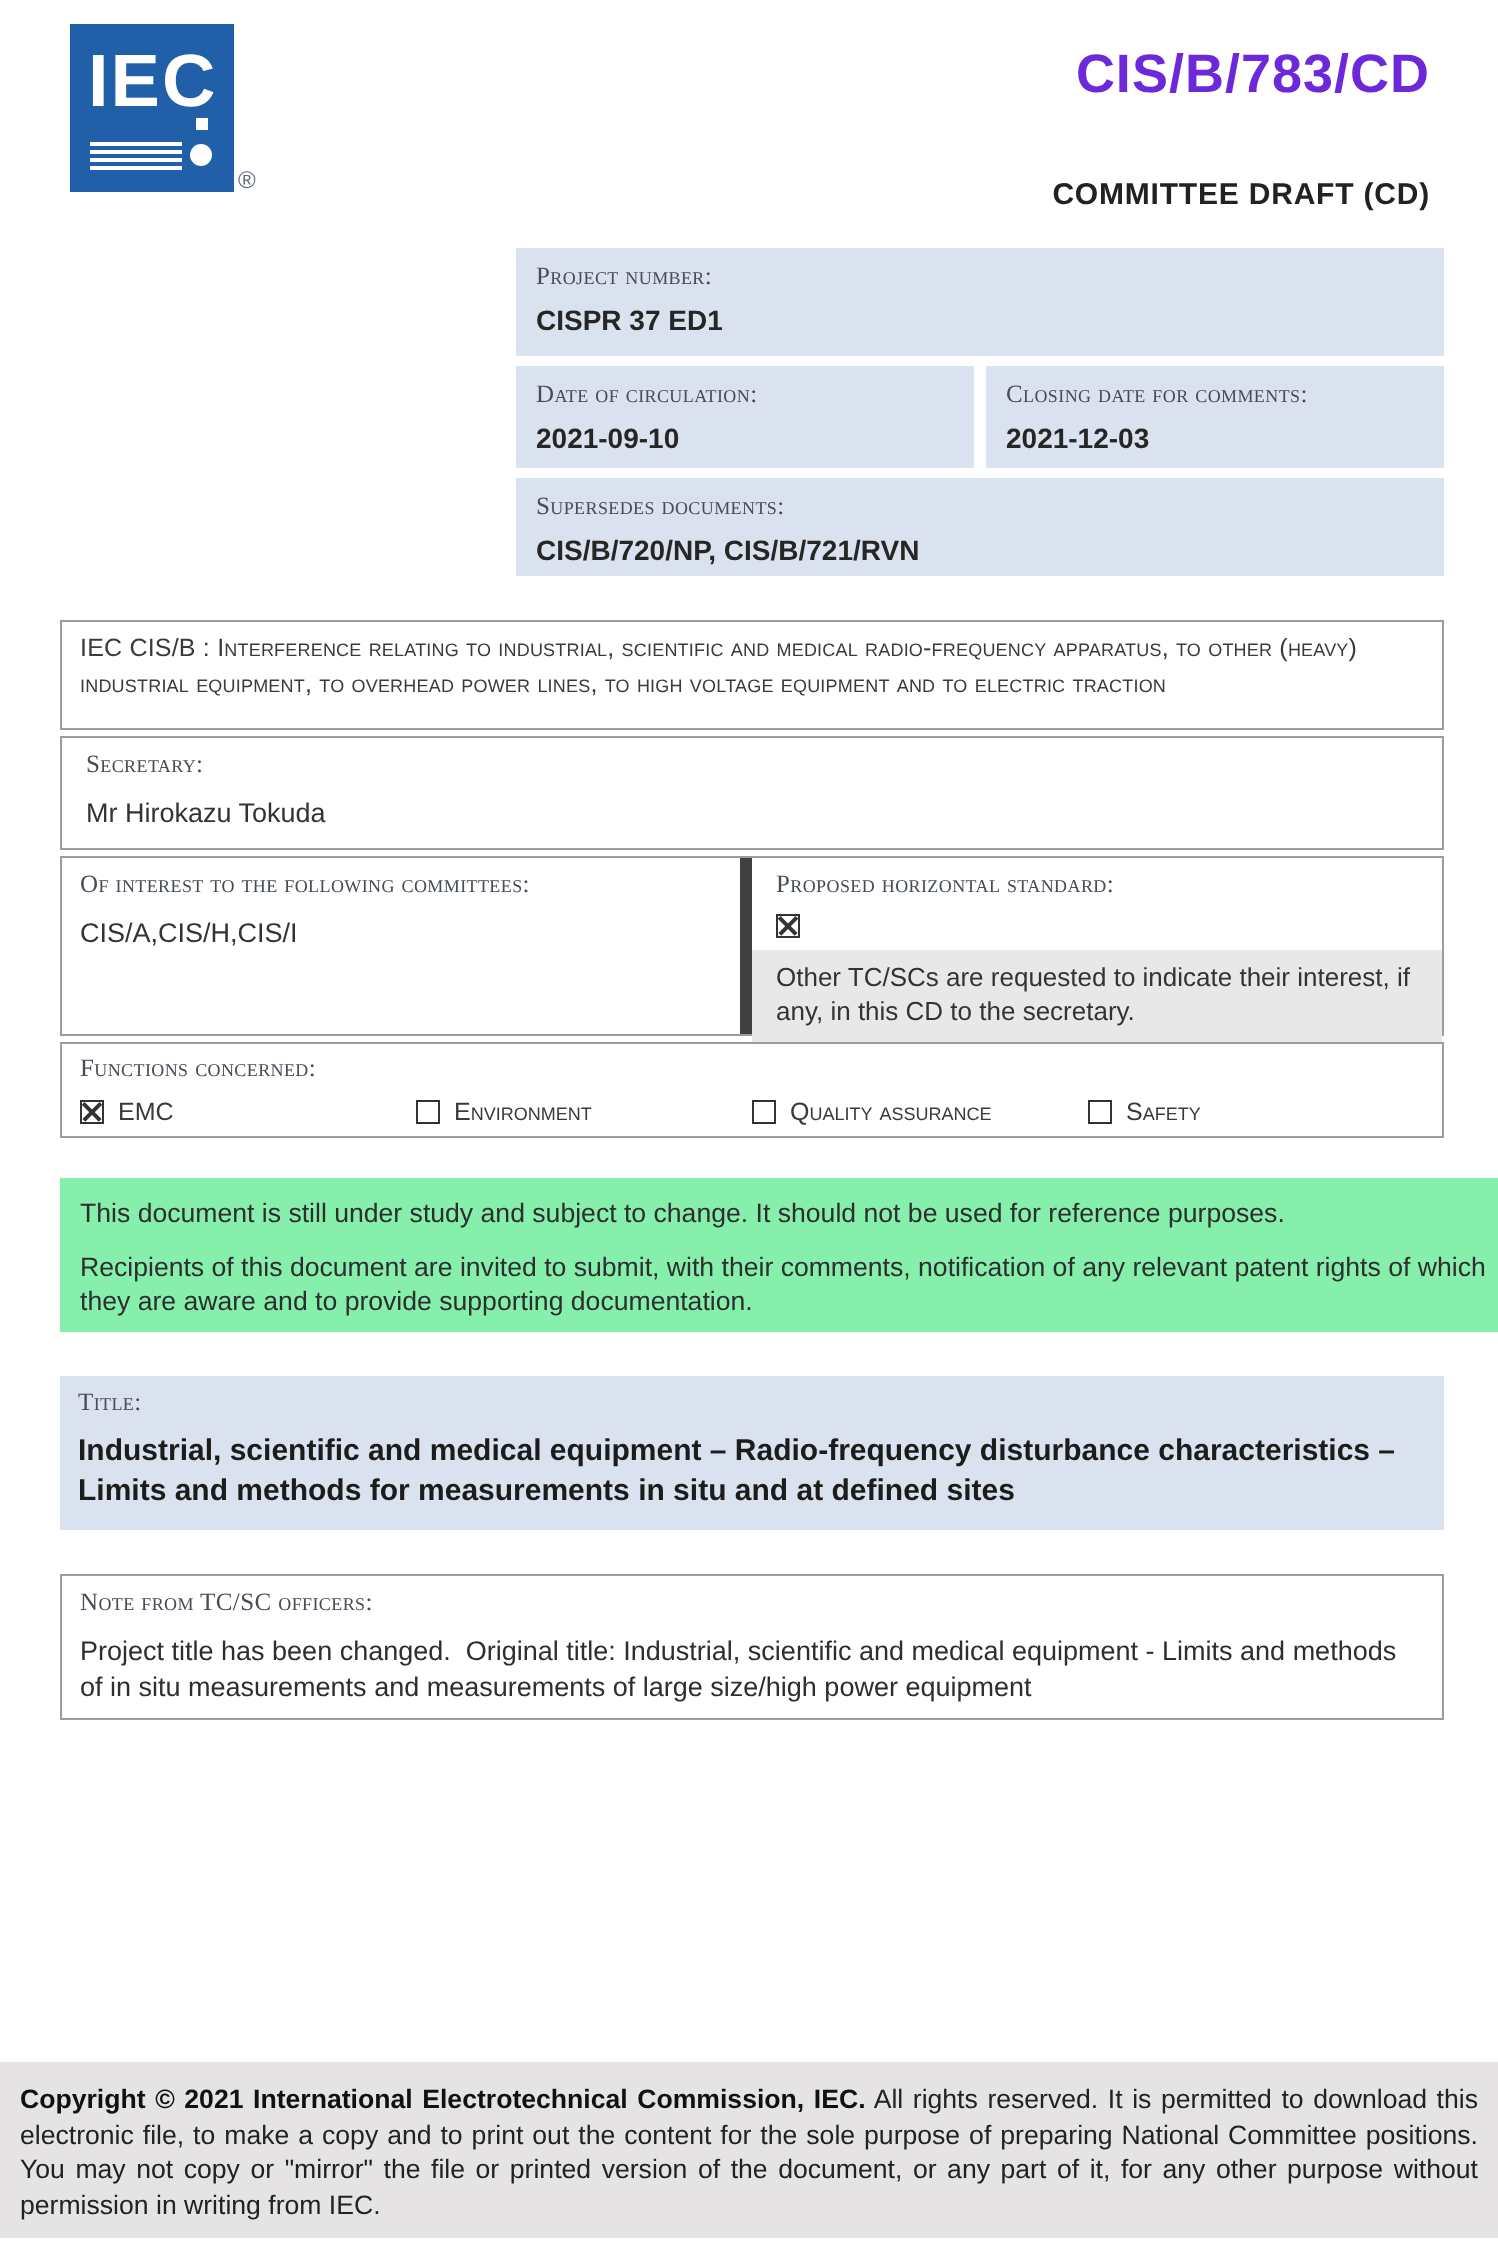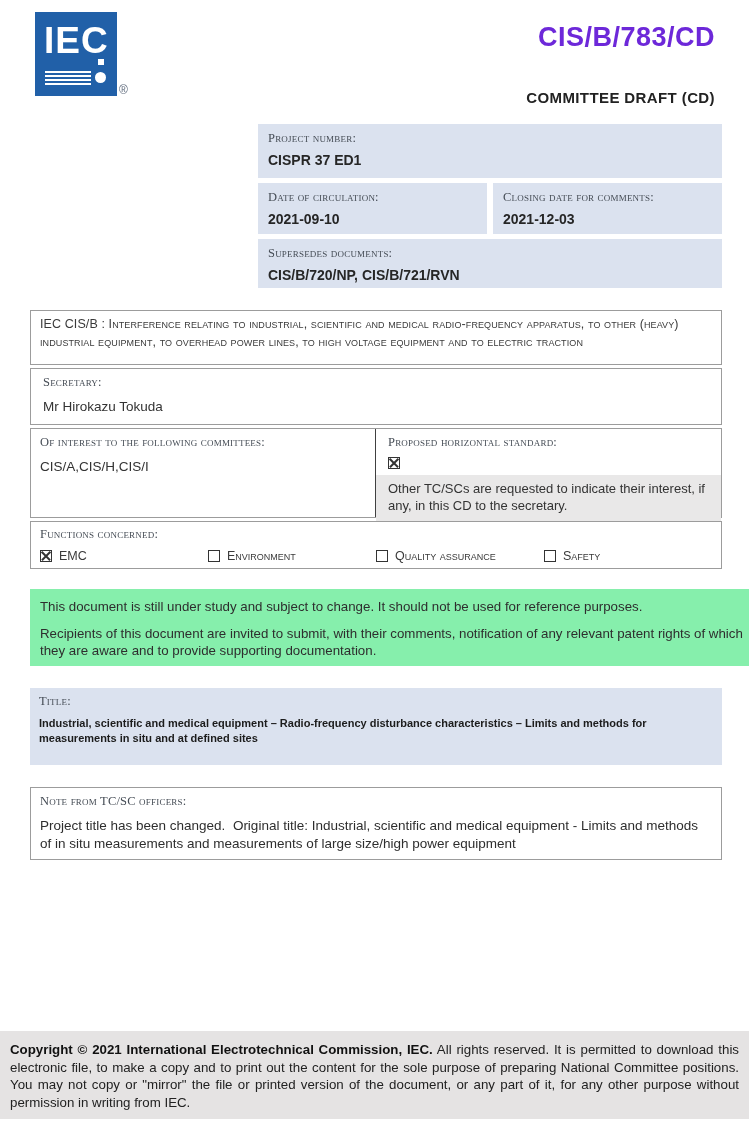--- a/index.html
+++ b/index.html
@@ -39,21 +39,21 @@
   .wbox { position: absolute; left: 30px; width: 692px; background: #fff; border: 1px solid #9c9c9c; }
   .box-desc { top: 310px; height: 55px; padding: 5px 9px; }
   .desc-text { font-variant: small-caps; font-size: 12.5px; line-height: 1.42; color: #3a3a3a; letter-spacing: 0.1px; }
 
   .box-secretariat { top: 368px; height: 57px; display: flex; }
   .col-left-a { width: 228px; border-right: 1px solid #9c9c9c; padding: 6px 9px; }
   .col-right-a { flex: 1; padding: 6px 12px; }
   .plain-value { font-size: 13.5px; color: #333; margin-top: 9px; }
 
   .box-interest { top: 428px; height: 90px; display: flex; }
-  .col-left-b { width: 345px; border-right: 1px solid #404040; padding: 6px 9px; }
+  .col-left-b { width: 345px; border-right: 6px solid #404040; padding: 6px 9px; }
   .col-right-b { flex: 1; display: flex; flex-direction: column; }
   .hs-label { padding: 6px 12px 0 12px; }
   .hs-check { margin: 7px 12px 6px 12px; }
   .hs-note { background: #e9e8e8; flex: 1; padding: 6px 12px; font-size: 13px; line-height: 1.3; color: #333; }
 
   .box-functions { top: 521px; height: 48px; padding: 5px 9px; }
   .func-options { display: flex; margin-top: 7px; }
   .func-opt { width: 173px; display: flex; align-items: center; }
   .func-opt-label { font-variant: small-caps; font-size: 12.5px; color: #3a3a3a; margin-left: 7px; }
 
@@ -64,21 +64,21 @@
   }
   .checkbox.checked::before { transform: rotate(45deg); }
   .checkbox.checked::after  { transform: rotate(-45deg); }
 
   
   .graybox { position: absolute; left: 30px; width: 728px; background: #86efac; }
   .box-notice { top: 589px; height: 77px; padding: 9px 10px; font-size: 13.3px; line-height: 1.32; color: #2e2e2e; }
   .box-notice p + p { margin-top: 9px; }
 
   .box-title { position: absolute; left: 30px; width: 692px; top: 688px; height: 77px; background: #dbe2ef; padding: 6px 9px; }
-  .title-value { font-size: 11px; font-weight: bold; color: #1c1c1c; line-height: 1.35; margin-top: 7px; }
+  .title-value { font-size: 15px; font-weight: bold; color: #1c1c1c; line-height: 1.35; margin-top: 7px; }
 
   .box-note { top: 787px; min-height: 73px; padding: 6px 9px; }
   .note-value { font-size: 13.5px; color: #2e2e2e; line-height: 1.35; margin-top: 8px; white-space: pre-wrap; }
 
   .footer { position: absolute; left: 0; top: 1031px; width: 749px; height: 88px; background: #e5e3e3; padding: 10px 10px; font-size: 13.3px; line-height: 1.33; text-align: justify; color: #222; }
   .footer b { color: #111; }
 </style>
 </head>
 <body>
 

